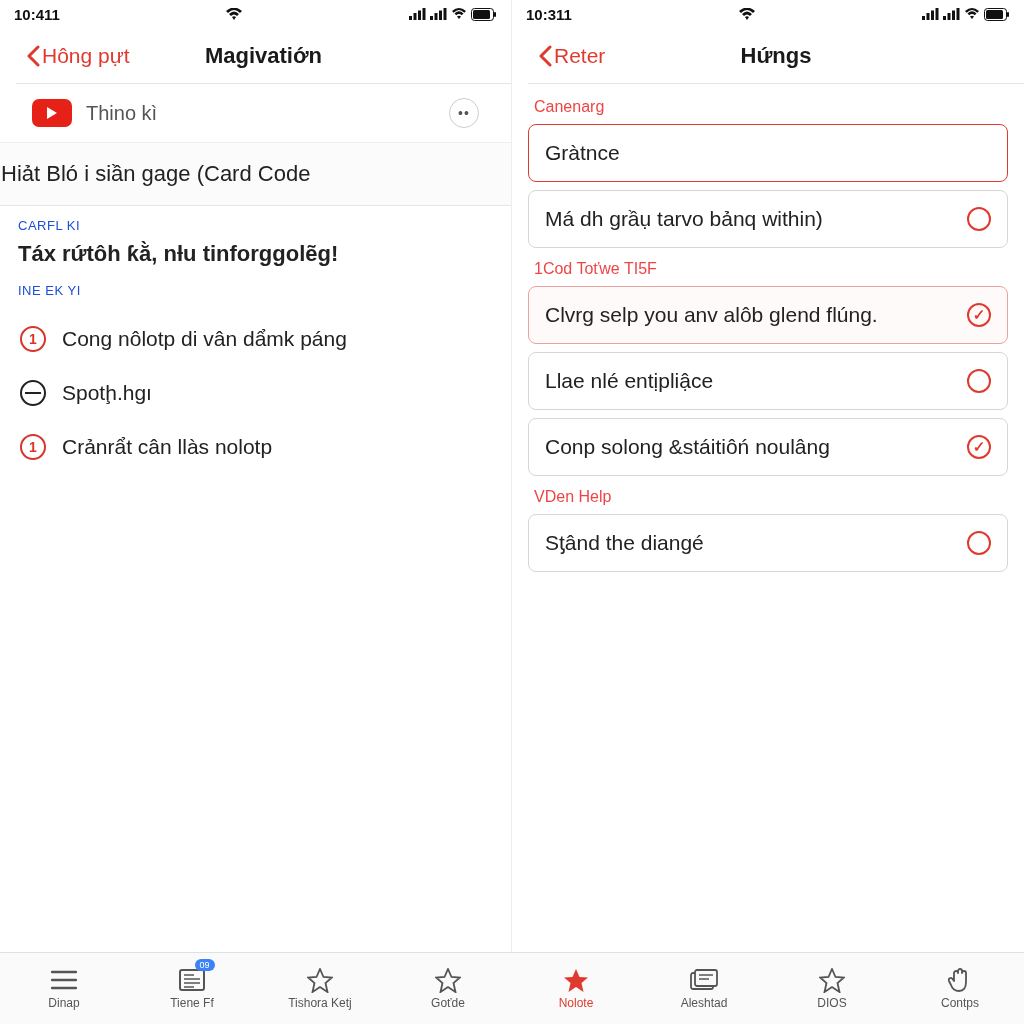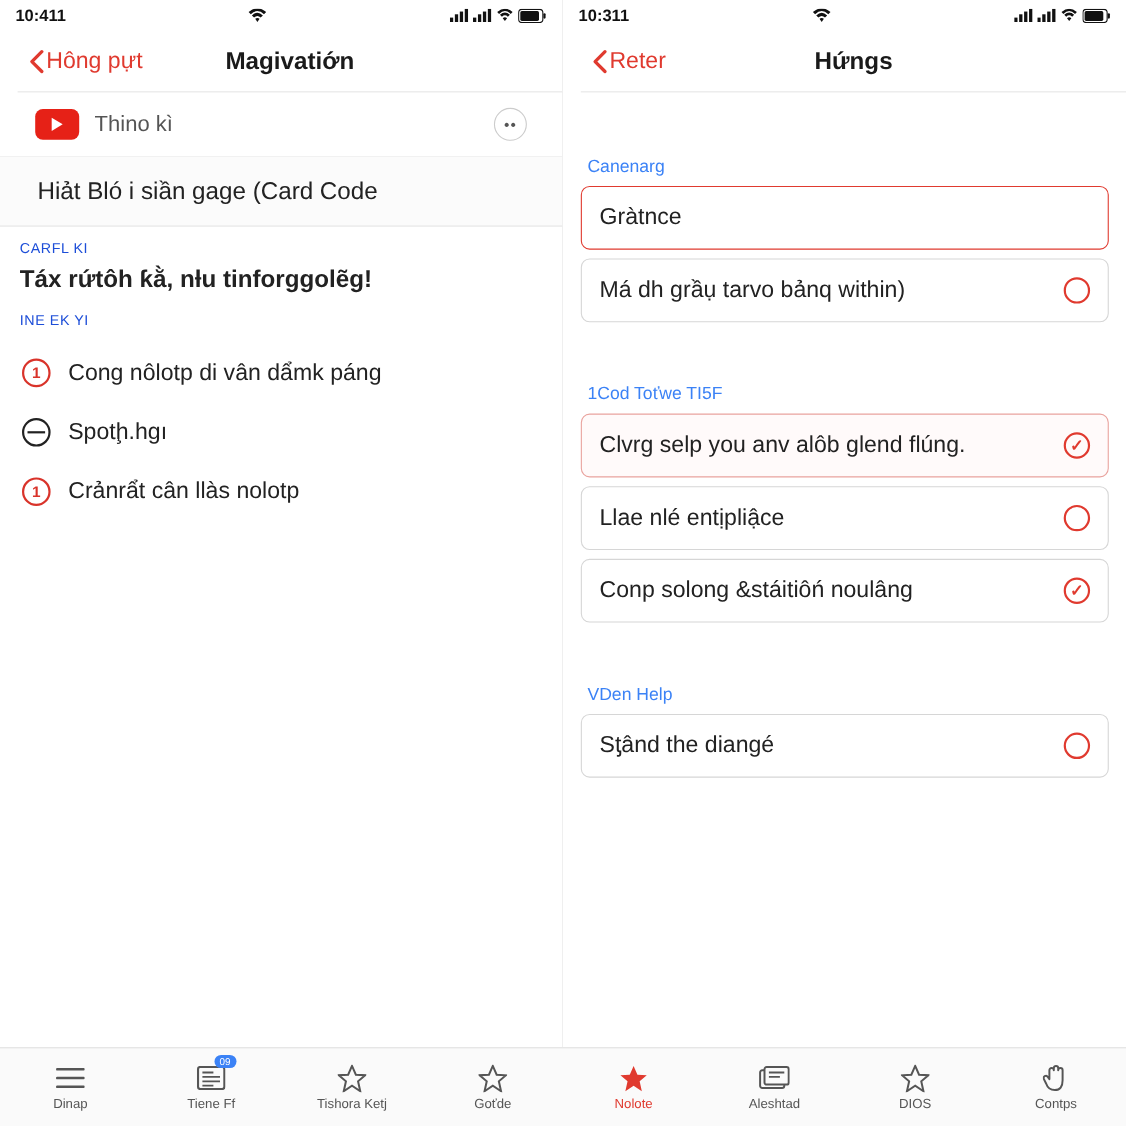--- a/index.html
+++ b/index.html
@@ -93,21 +93,21 @@
     width: 30px; height: 30px;
     border: 1px solid #ccc;
     border-radius: 50%;
     display: flex; align-items: center; justify-content: center;
     font-size: 14px;
     color: #555;
     cursor: pointer;
     letter-spacing: 1px;
   }
   .big-item {
-    padding: 18px 34px;
+    padding: 18px 1px;
     font-size: 22px;
     color: #222;
     background: #fbfbfb;
     border-bottom: 1px solid #e5e5e5;
   }
   .section-label {
     padding: 12px 18px 4px;
     font-size: 13px;
     letter-spacing: 0.5px;
     color: #1d4ed8;
@@ -150,23 +150,22 @@
   }
   
   .r-content {
     padding: 10px 16px 0;
     display: flex;
     flex-direction: column;
     gap: 8px;
   }
   .r-label {
     font-size: 16px;
-    color: #3b82f6;
+    color: #ef4444;
     padding: 4px 6px 0;
-    margin-top: 45px;
   }
   .r-item {
     border: 1px solid #d6d6d6;
     border-radius: 8px;
     padding: 16px 16px;
     font-size: 21px;
     color: #222;
     display: flex;
     align-items: center;
     justify-content: space-between;

